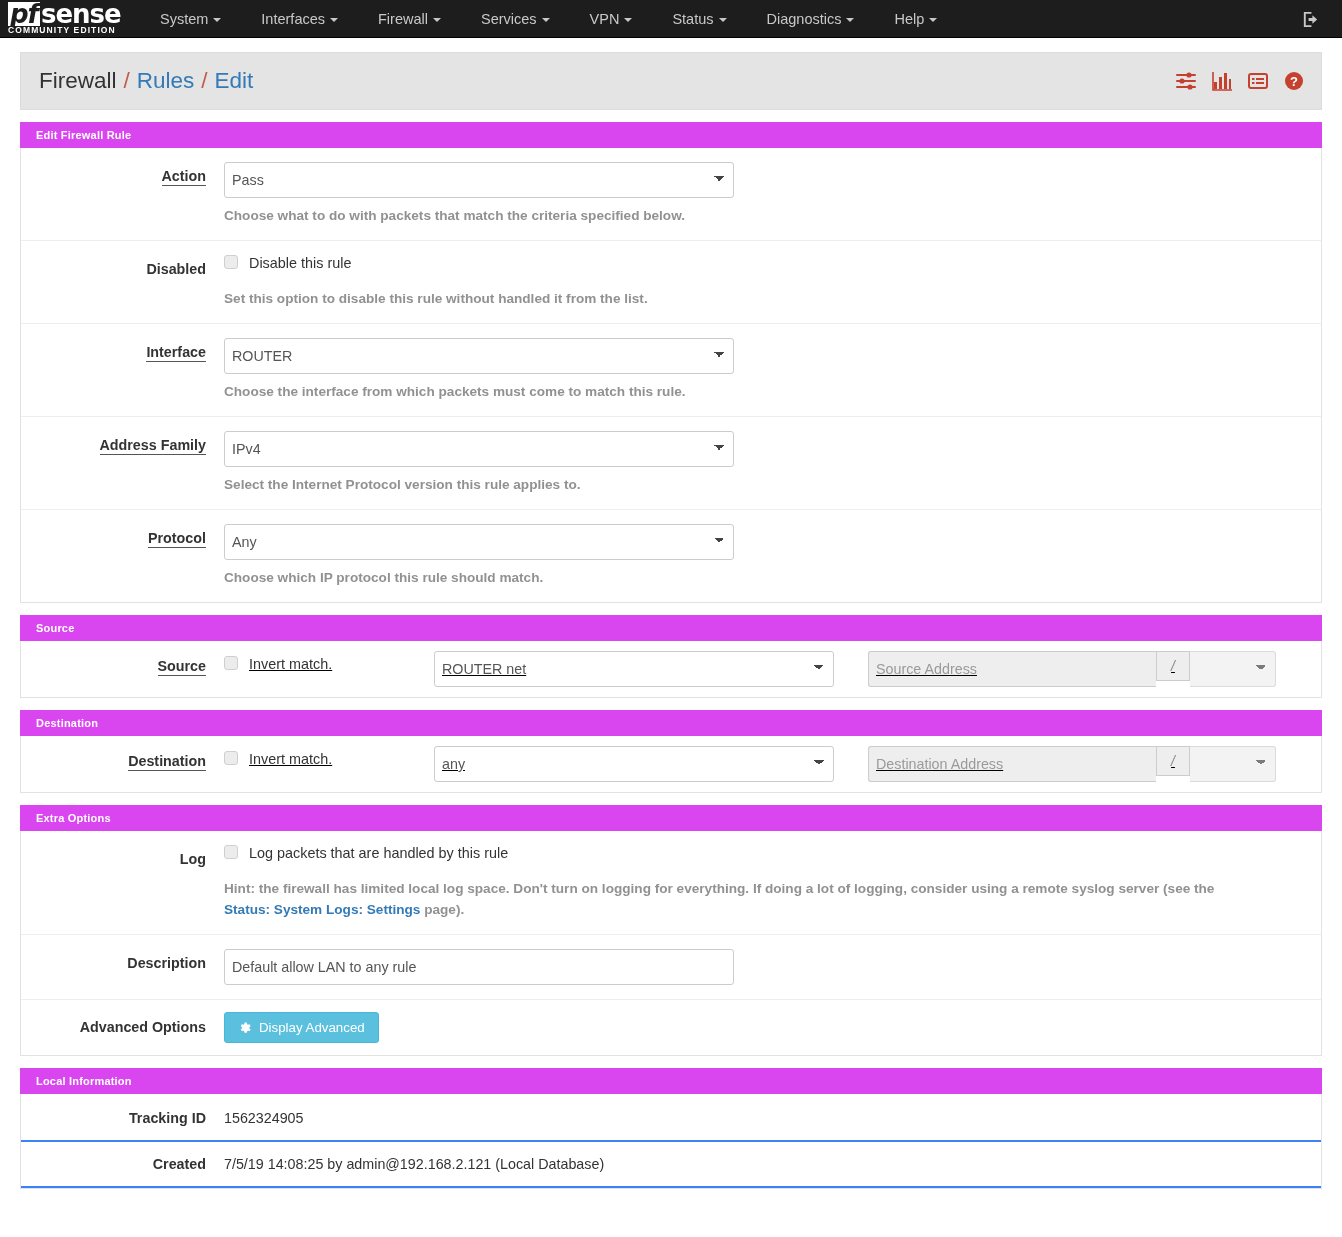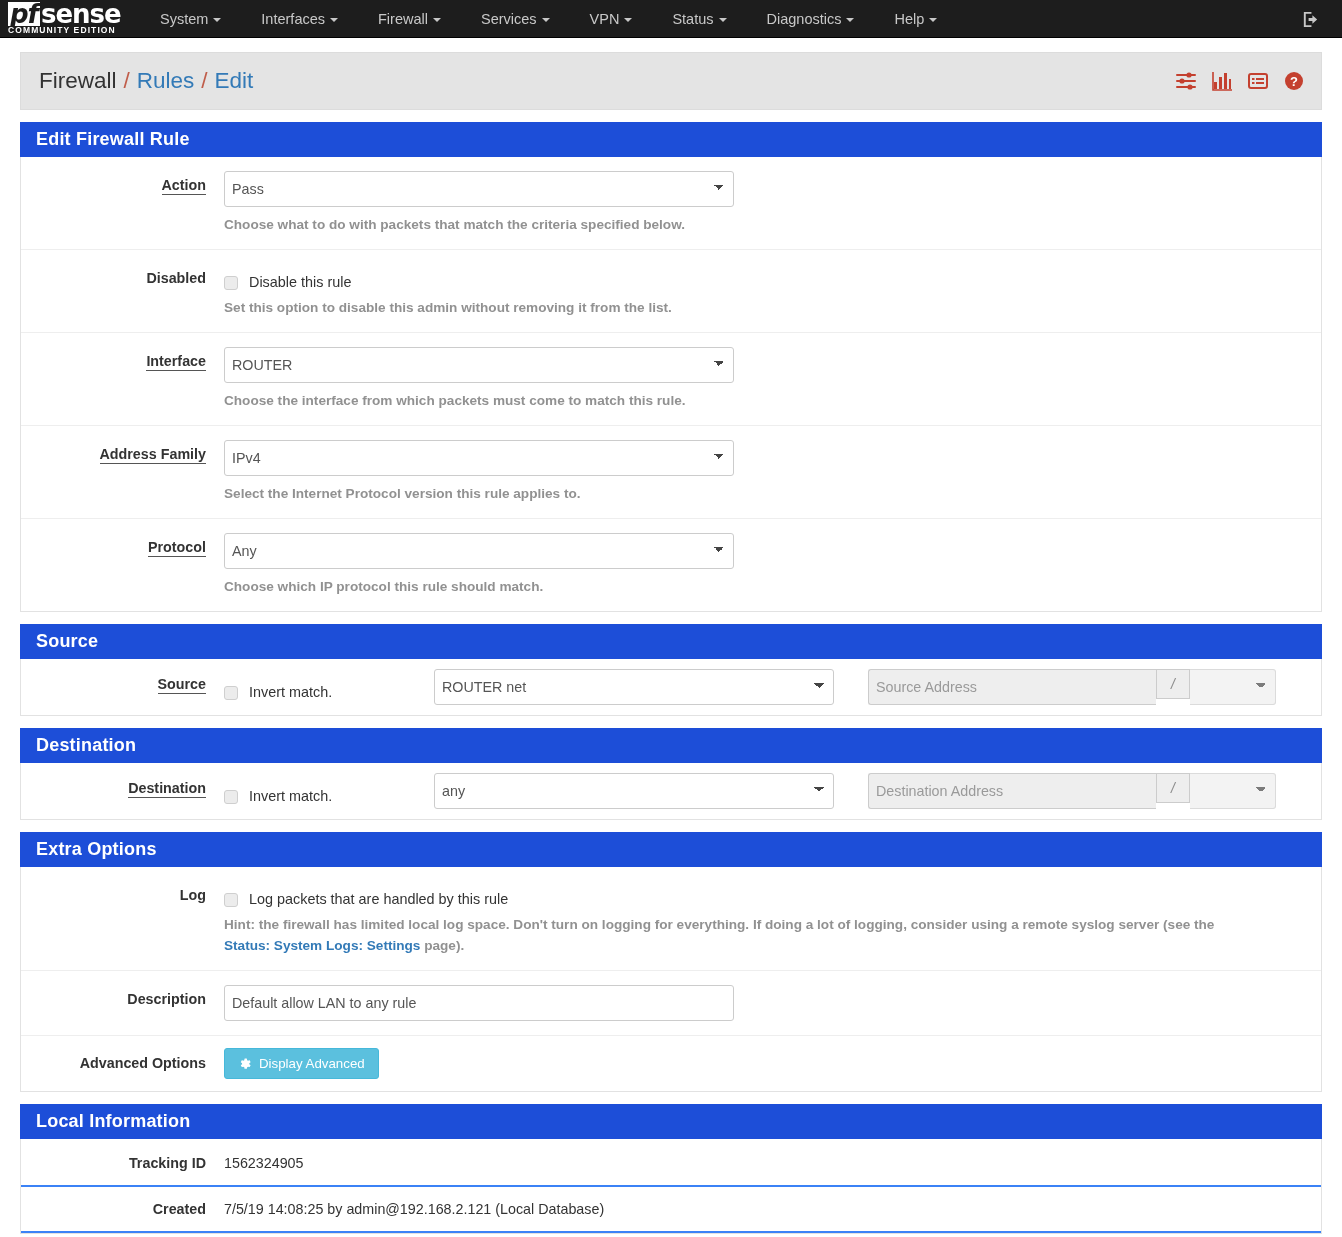--- a/index.html
+++ b/index.html
@@ -103,23 +103,23 @@
     transform: translateY(-50%);
     display: flex;
     align-items: center;
     gap: 14px;
   }
   .head-icons .hic { cursor: pointer; line-height: 0; }
 
   
   .panel { margin: 12px 20px 0 20px; }
   .panel-heading {
-    background: #1d4ed8;
+    background: #d946ef;
     color: #fff;
-    font-size: 18px;
+    font-size: 11px;
     font-weight: bold;
     padding: 7px 16px;
     letter-spacing: .2px;
   }
   .panel-body {
     background: #fff;
     border: 1px solid #e2e2e2;
     border-top: none;
   }
 
@@ -192,38 +192,38 @@
     font-size: 13.6px;
     color: #919191;
     line-height: 21px;
     margin-top: 7px;
     max-width: 1040px;
     font-weight: bold;
   }
   .helptext a { color: #337ab7; text-decoration: none; }
 
   
-  .chkwrap { display: flex; align-items: flex-end; height: 26px; }
+  .chkwrap { display: flex; align-items: flex-start; height: 26px; }
   .chk {
     width: 14px; height: 14px;
     border: 1px solid #cfcfcf;
     border-radius: 3px;
     background: #ececec;
     flex: none;
     cursor: pointer;
   }
   .chklabel {
     font-size: 14.4px;
     color: #333;
     margin-left: 11px;
     cursor: pointer;
   }
 
   
-  .inline-row { display: flex; align-items: center; }
+  .inline-row { display: flex; align-items: center; text-decoration: underline; }
   .seg-group { display: flex; align-items: stretch; }
   .seg-group .addr {
     width: 288px;
     border-radius: 3px 0 0 3px;
     border-right: none;
   }
   .seg-slash {
     width: 34px;
     height: 30px;
     border: 1px solid #ccc;
@@ -363,21 +363,21 @@
       </div>
     </div>
 
     <div class="frow">
       <div class="flabel">Disabled</div>
       <div class="fcontrol">
         <div class="chkwrap">
           <span class="chk"></span>
           <span class="chklabel">Disable this rule</span>
         </div>
-        <div class="helptext">Set this option to disable this admin without removing it from the list.</div>
+        <div class="helptext">Set this option to disable this rule without handled it from the list.</div>
       </div>
     </div>
 
     <div class="frow">
       <div class="flabel underline"><span>Interface</span></div>
       <div class="fcontrol">
         <select class="sel w510">
           <option>ROUTER</option>
         </select>
         <div class="helptext">Choose the interface from which packets must come to match this rule.</div>

